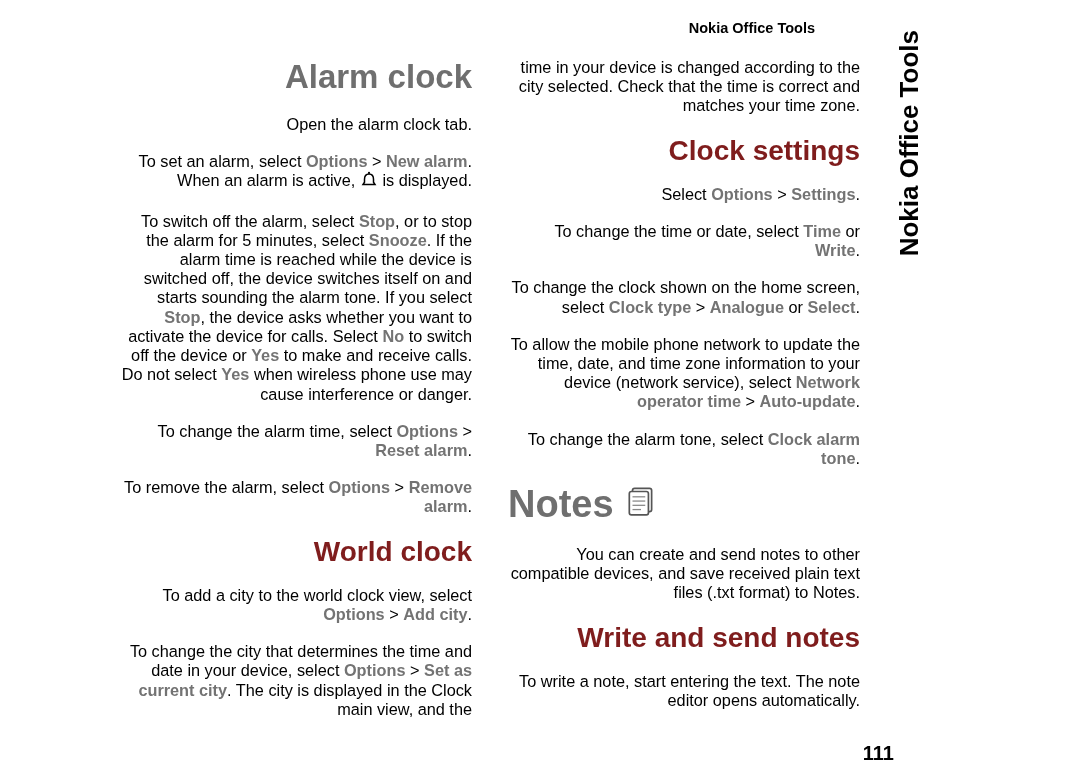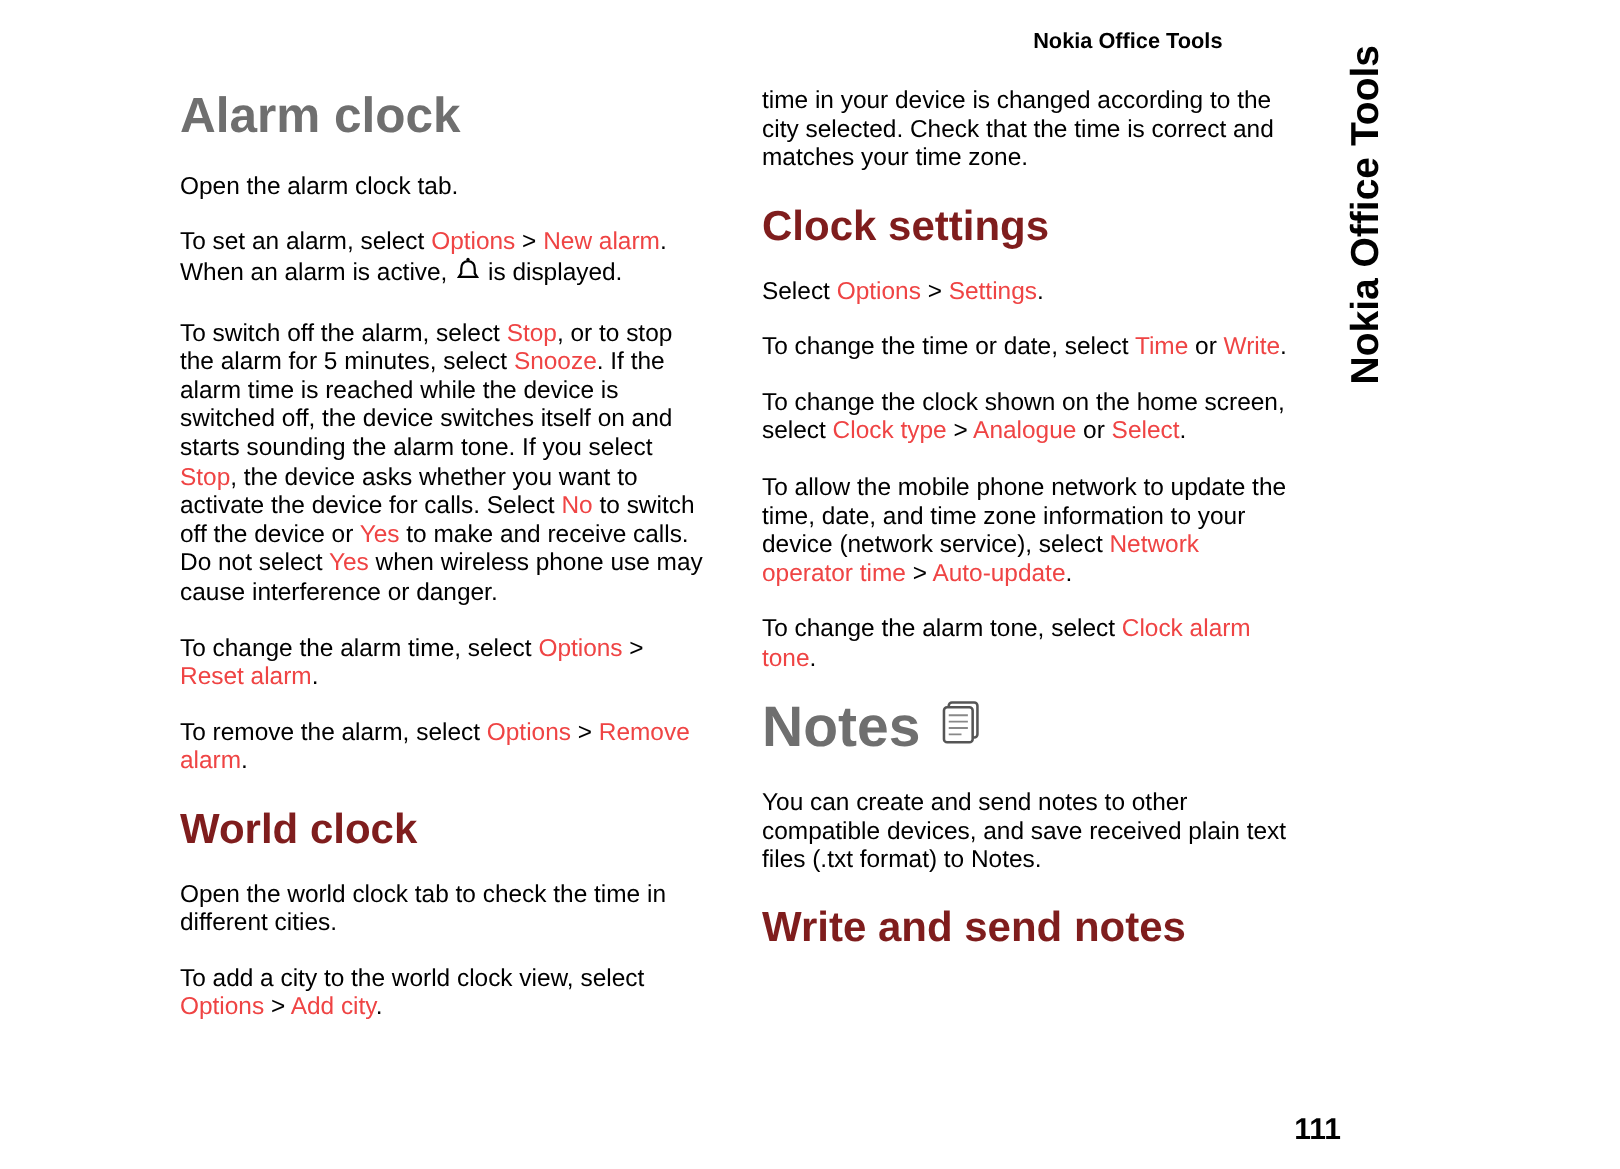--- a/index.html
+++ b/index.html
@@ -12,20 +12,21 @@
     height: 779px;
     overflow: hidden;
     position: relative;
   }
   .page {
     position: relative;
     width: 920px;
     height: 779px;
     box-sizing: border-box;
     padding: 20px 60px 20px 120px;
+    text-align: right;
   }
   .header {
     position: absolute;
     top: 20px;
     right: 105px;
     font-weight: bold;
     font-size: 14.5px;
   }
   .side-tab {
     position: absolute;
@@ -73,22 +74,22 @@
   h2 {
     font-size: 28px;
     font-weight: bold;
     color: #7f1d1d;
     margin: 18px 0 0px 0;
   }
   p {
     margin: 18px 0 8px 0;
   }
   .kw {
-    color: #ef4444;
-    font-weight: normal;
+    color: #737373;
+    font-weight: bold;
   }
   .bellicon {
     display: inline-block;
     vertical-align: middle;
   }
   .notesicon {
     display: inline-block;
     vertical-align: middle;
   }
 </style>
@@ -118,23 +119,25 @@
         <span>To switch off the alarm, select </span><span class="kw">Stop</span><span>, or to stop the alarm for 5 minutes, select </span><span class="kw">Snooze</span><span>. If the alarm time is reached while the device is switched off, the device switches itself on and starts sounding the alarm tone. If you select </span><span class="kw">Stop</span><span>, the device asks whether you want to activate the device for calls. Select </span><span class="kw">No</span><span> to switch off the device or </span><span class="kw">Yes</span><span> to make and receive calls. Do not select </span><span class="kw">Yes</span><span> when wireless phone use may cause interference or danger.</span>
       </p>
       <p>
         <span>To change the alarm time, select </span><span class="kw">Options</span><span> &gt; </span><span class="kw">Reset alarm</span><span>.</span>
       </p>
       <p>
         <span>To remove the alarm, select </span><span class="kw">Options</span><span> &gt; </span><span class="kw">Remove alarm</span><span>.</span>
       </p>
 
       <h2>World clock</h2>
-      <p>Open the world clock tab to check the time in different cities.</p>
       <p>
         <span>To add a city to the world clock view, select </span><span class="kw">Options</span><span> &gt; </span><span class="kw">Add city</span><span>.</span>
+      </p>
+      <p>
+        <span>To change the city that determines the time and date in your device, select </span><span class="kw">Options</span><span> &gt; </span><span class="kw">Set as current city</span><span>. The city is displayed in the Clock main view, and the</span>
       </p>
     </div>
 
     <div class="col">
       <p style="margin-top:0">time in your device is changed according to the city selected. Check that the time is correct and matches your time zone.</p>
 
       <h2>Clock settings</h2>
       <p>
         <span>Select </span><span class="kw">Options</span><span> &gt; </span><span class="kw">Settings</span><span>.</span>
       </p>
@@ -160,15 +163,16 @@
             <line x1="8" y1="13" x2="20" y2="13" stroke="#888" stroke-width="1.2"></line>
             <line x1="8" y1="17" x2="20" y2="17" stroke="#888" stroke-width="1.2"></line>
             <line x1="8" y1="21" x2="20" y2="21" stroke="#888" stroke-width="1.2"></line>
             <line x1="8" y1="25" x2="16" y2="25" stroke="#888" stroke-width="1.2"></line>
           </svg>
         </span>
       </h1>
       <p>You can create and send notes to other compatible devices, and save received plain text files (.txt format) to Notes.</p>
 
       <h2>Write and send notes</h2>
+      <p>To write a note, start entering the text. The note editor opens automatically.</p>
     </div>
   </div>
 </div>
 
 </body></html>

